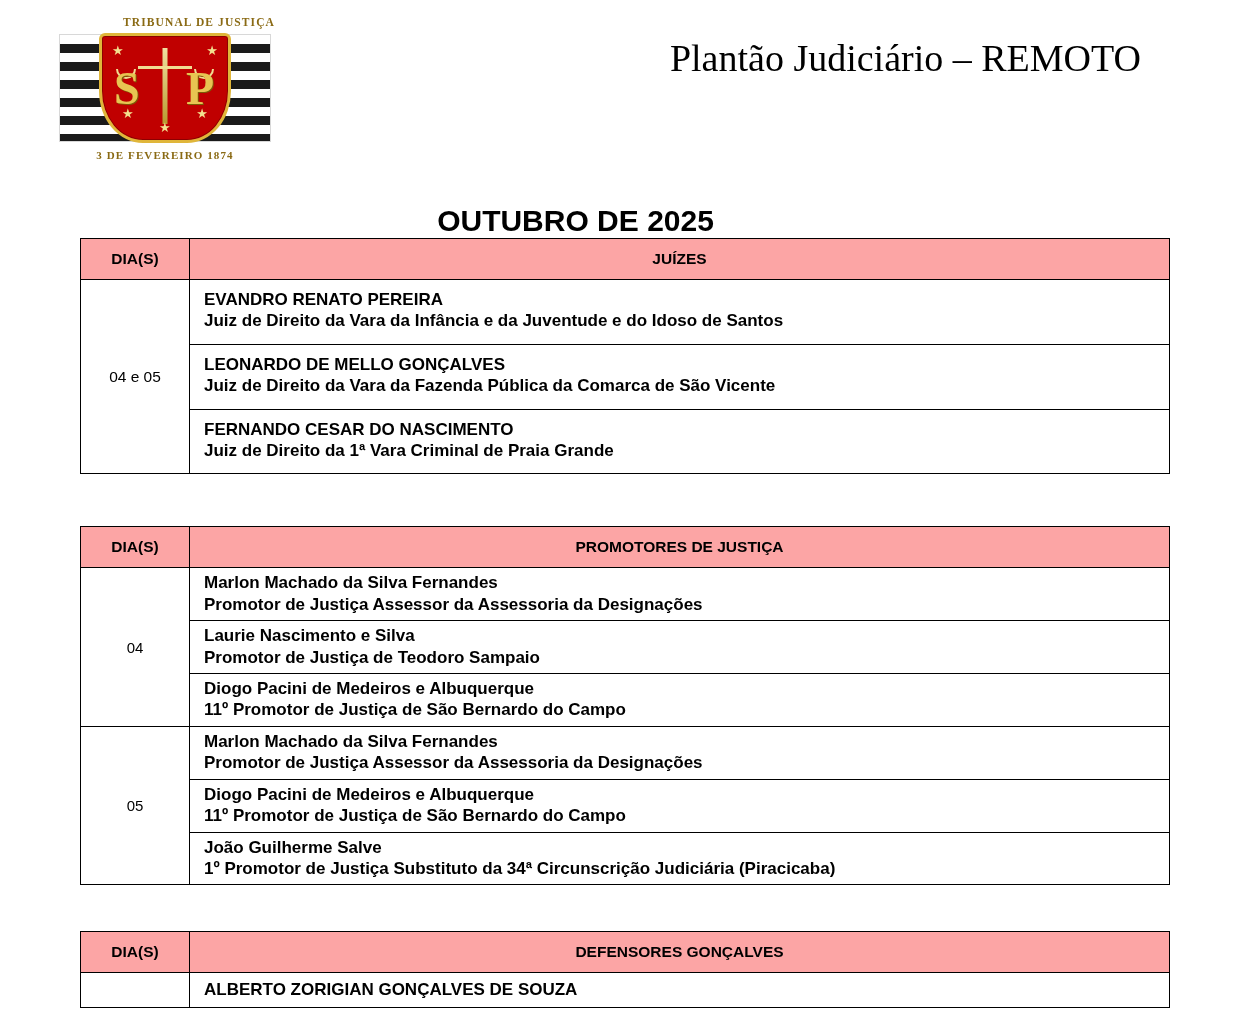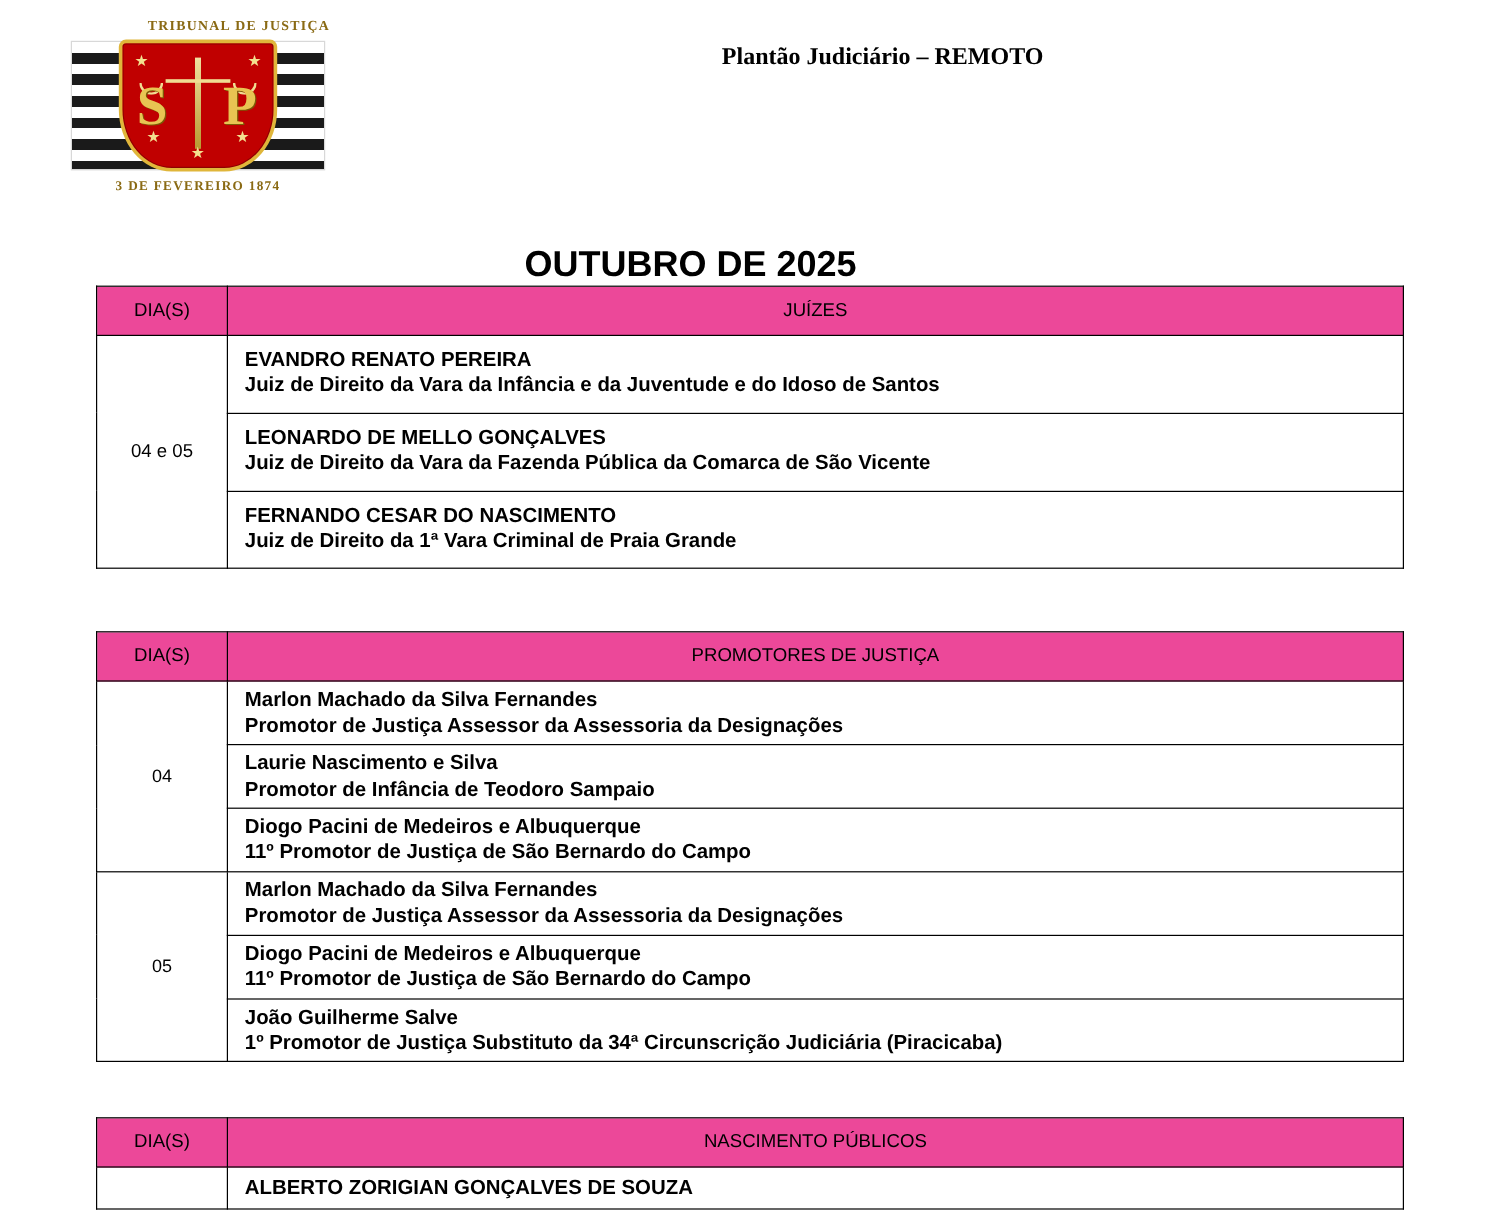--- a/index.html
+++ b/index.html
@@ -148,23 +148,24 @@
     font-family: "Liberation Serif", serif;
     padding-right: 100px;
     padding-top: 22px;
   }
   .title-block .line1 {
     font-size: 27px;
     font-weight: bold;
     letter-spacing: 0.2px;
   }
   .title-block .line2 {
-    font-size: 20px;
-    font-weight: bold;
+    font-size: 38px;
+    font-weight: normal;
     margin-top: 4px;
+    text-align: right;
   }
   .title-block .line3 {
     font-size: 23px;
     font-weight: bold;
     margin-top: 8px;
   }
 
   .month-title {
     text-align: center;
     font-family: "Liberation Sans", sans-serif;
@@ -181,23 +182,23 @@
     margin: 0 auto 0 80px;
     table-layout: fixed;
   }
   table.sched th,
   table.sched td {
     border: 1px solid #000000;
     padding: 0;
     vertical-align: middle;
   }
   table.sched th {
-    background: #ec4899;
+    background: #fca5a5;
     font-size: 15.5px;
-    font-weight: normal;
+    font-weight: bold;
     height: 40px;
   }
   th.col-dias { width: 108px; }
   td.col-dias {
     text-align: center;
     font-size: 15px;
   }
   td.person {
     padding: 6px 0 8px 14px;
     font-size: 17px;
@@ -294,21 +295,21 @@
     <tr>
       <td class="col-dias" rowspan="3">04</td>
       <td class="person">
         <span class="nome">Marlon Machado da Silva Fernandes</span>
         <span class="cargo">Promotor de Justiça Assessor da Assessoria da Designações</span>
       </td>
     </tr>
     <tr>
       <td class="person">
         <span class="nome">Laurie Nascimento e Silva</span>
-        <span class="cargo">Promotor de Infância de Teodoro Sampaio</span>
+        <span class="cargo">Promotor de Justiça de Teodoro Sampaio</span>
       </td>
     </tr>
     <tr>
       <td class="person">
         <span class="nome">Diogo Pacini de Medeiros e Albuquerque</span>
         <span class="cargo">11º Promotor de Justiça de São Bernardo do Campo</span>
       </td>
     </tr>
     <tr>
       <td class="col-dias" rowspan="3">05</td>
@@ -331,21 +332,21 @@
     </tr>
   </tbody>
 </table>
 
 <div class="gap-2"></div>
 
 <table class="sched tbl-def">
   <thead>
     <tr>
       <th class="col-dias">DIA(S)</th>
-      <th>NASCIMENTO PÚBLICOS</th>
+      <th>DEFENSORES GONÇALVES</th>
     </tr>
   </thead>
   <tbody>
     <tr>
       <td class="col-dias"></td>
       <td class="person">
         <span class="nome">ALBERTO ZORIGIAN GONÇALVES DE SOUZA</span>
       </td>
     </tr>
   </tbody>

